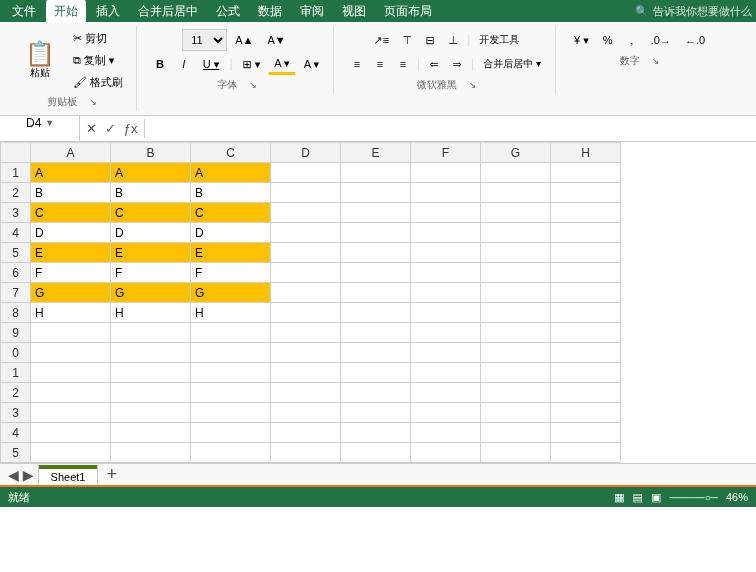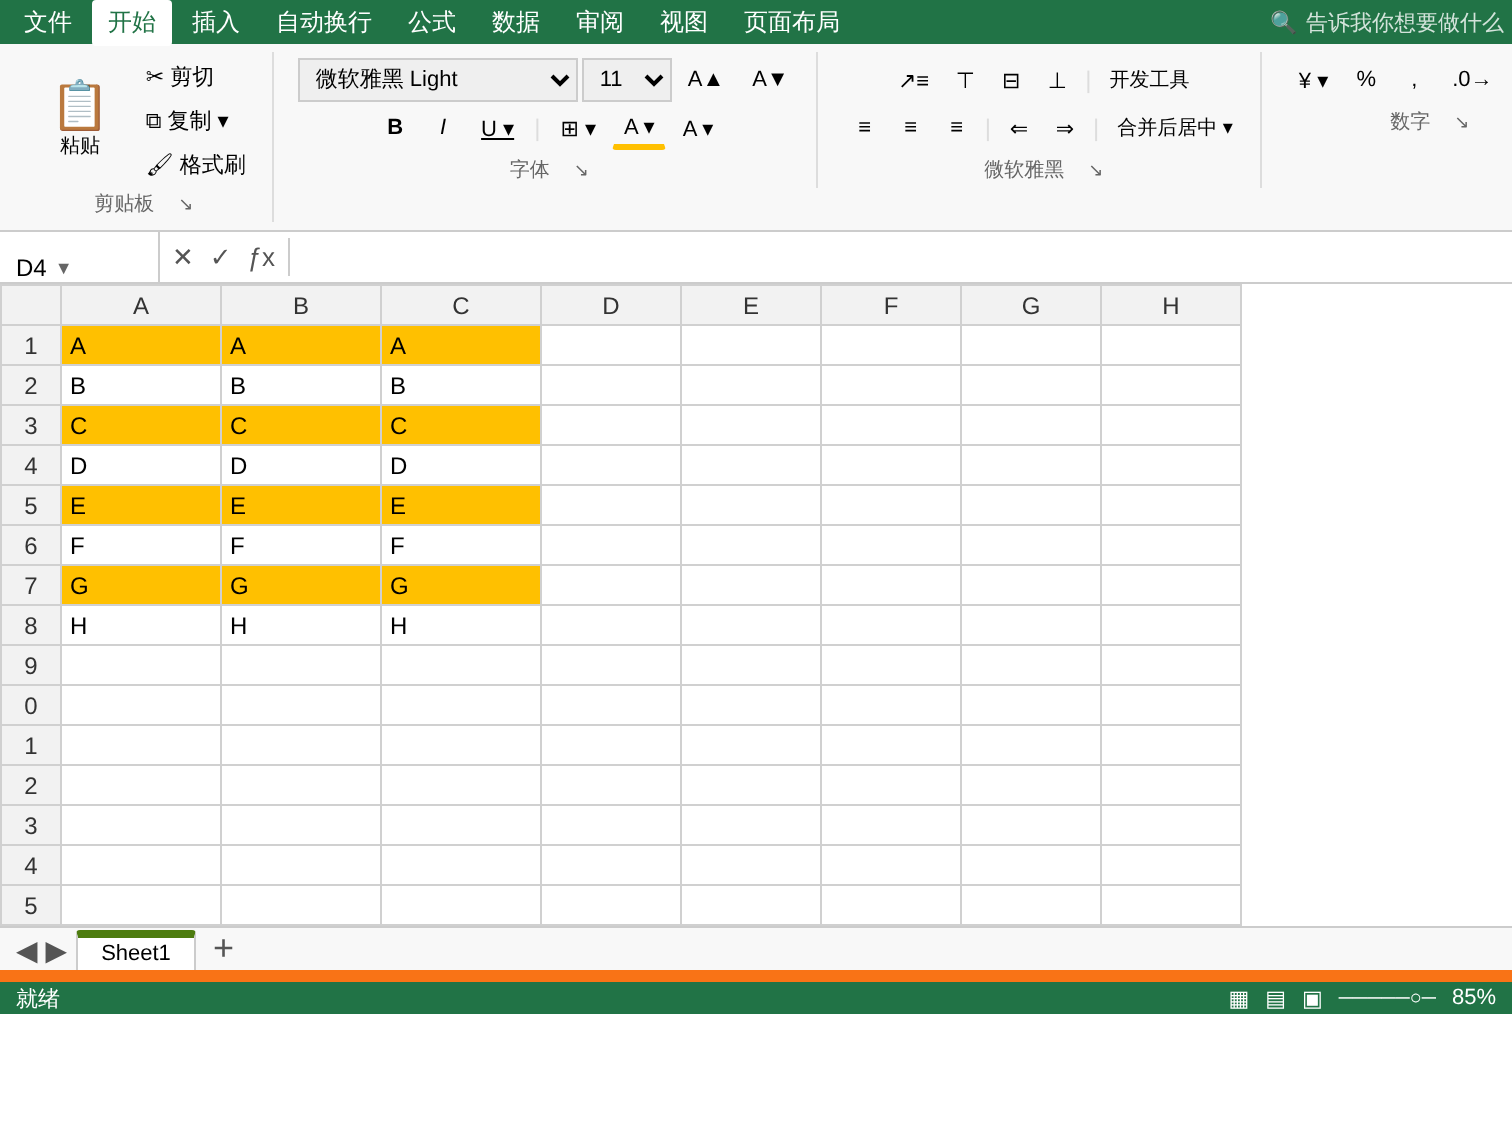--- a/index.html
+++ b/index.html
@@ -116,25 +116,25 @@
       height: 26px;
       display: flex;
       align-items: center;
       border-bottom: 1px solid #ccc;
       background: white;
       padding: 0;
     }
     .cell-ref {
       width: 80px;
       border-right: 1px solid #ccc;
-      padding: 0 8px;
+      padding: 0 26px;
       font-size: 12px;
       height: 100%;
       display: flex;
-      align-items: flex-end;
+      align-items: flex-start;
     }
     .cell-ref-dropdown {
       display: flex; align-items: center; gap: 4px; width: 100%; cursor: pointer;
     }
     .formula-dividers {
       display: flex;
       align-items: center;
       padding: 0 4px;
       gap: 4px;
       border-right: 1px solid #ccc;
@@ -189,37 +189,37 @@
       border-radius: 2px 2px 0 0;
       cursor: pointer;
       font-size: 11px;
       background: white;
     }
     .sheet-tab.active { background: white; border-top: 4px solid #4d7c0f; }
 
     .status-bar {
       height: 22px;
       background: #217346;
-      border-top: 6px solid #f97316;
+      border-top: 2px solid #f97316;
       display: flex;
       align-items: center;
       padding: 0 8px;
       color: white;
       font-size: 11px;
     }
     .expand-icon { font-size: 9px; color: #666; }
   </style>
 </head>
 <body>
 
 <div class="menu-bar">
   <span class="menu-item">文件</span>
   <span class="menu-item active">开始</span>
   <span class="menu-item">插入</span>
-  <span class="menu-item">自动换行</span>
+  <span class="menu-item">合并后居中</span>
   <span class="menu-item">公式</span>
   <span class="menu-item">数据</span>
   <span class="menu-item">审阅</span>
   <span class="menu-item">视图</span>
   <span class="menu-item">页面布局</span>
   <div class="menu-search">
     <span>🔍</span>
     <span>告诉我你想要做什么</span>
   </div>
 </div>
@@ -249,23 +249,20 @@
         </div>
       </div>
       <div class="ribbon-group-label">
         <span>剪贴板</span>
         <span class="expand-icon">↘</span>
       </div>
     </div>
 
     <div class="ribbon-group">
       <div class="ribbon-row">
-        <select class="font-name-select">
-          <option>微软雅黑 Light</option>
-        </select>
         <select class="font-size-select">
           <option>11</option>
         </select>
         <button class="ribbon-btn">A▲</button>
         <button class="ribbon-btn">A▼</button>
       </div>
       <div class="ribbon-row">
         <button class="ribbon-btn bold">B</button>
         <button class="ribbon-btn italic">I</button>
         <button class="ribbon-btn underline">U ▾</button>
@@ -542,15 +539,15 @@
   </div>
 </div>
 
 <div class="status-bar">
   <span>就绪</span>
   <div style="margin-left:auto;display:flex;align-items:center;gap:8px;">
     <span>▦</span>
     <span>▤</span>
     <span>▣</span>
     <span style="font-size:10px;">─────○─</span>
-    <span>85%</span>
+    <span>46%</span>
   </div>
 </div>
 
 </body></html>

